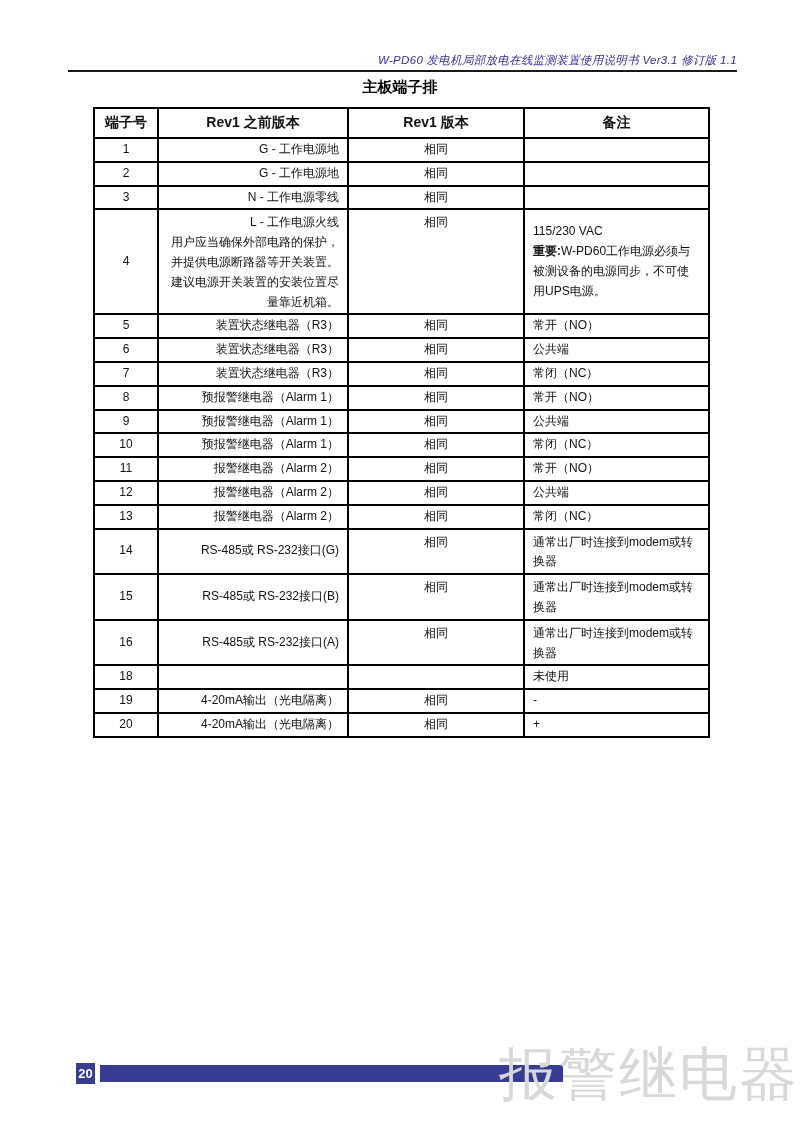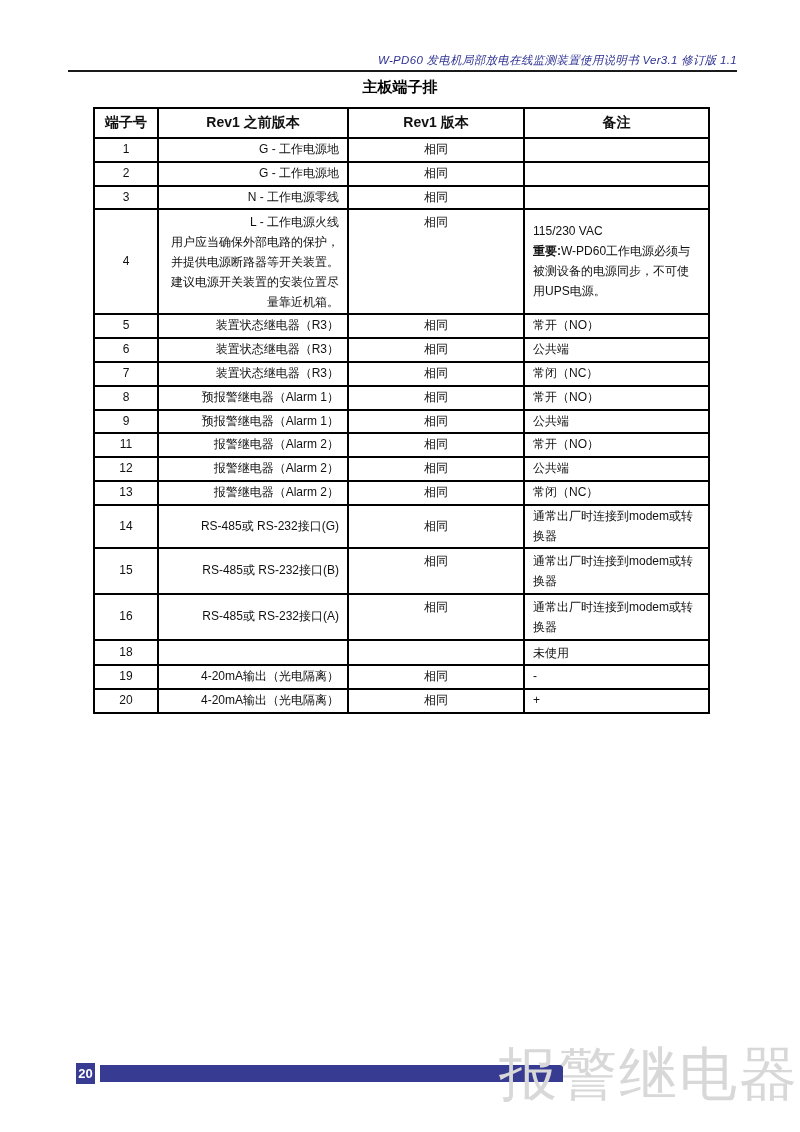--- a/index.html
+++ b/index.html
@@ -199,20 +199,26 @@
           <td class="col-rev1">相同</td>
           <td class="col-remark">常开（NO）</td>
         </tr>
         <tr>
           <td class="col-no">9</td>
           <td class="col-before">预报警继电器（Alarm 1）</td>
           <td class="col-rev1">相同</td>
           <td class="col-remark">公共端</td>
         </tr>
         <tr>
+          <td class="col-no">10</td>
+          <td class="col-before">预报警继电器（Alarm 1）</td>
+          <td class="col-rev1">相同</td>
+          <td class="col-remark">常闭（NC）</td>
+        </tr>
+        <tr>
           <td class="col-no">11</td>
           <td class="col-before">报警继电器（Alarm 2）</td>
           <td class="col-rev1">相同</td>
           <td class="col-remark">常开（NO）</td>
         </tr>
         <tr>
           <td class="col-no">12</td>
           <td class="col-before">报警继电器（Alarm 2）</td>
           <td class="col-rev1">相同</td>
           <td class="col-remark">公共端</td>

